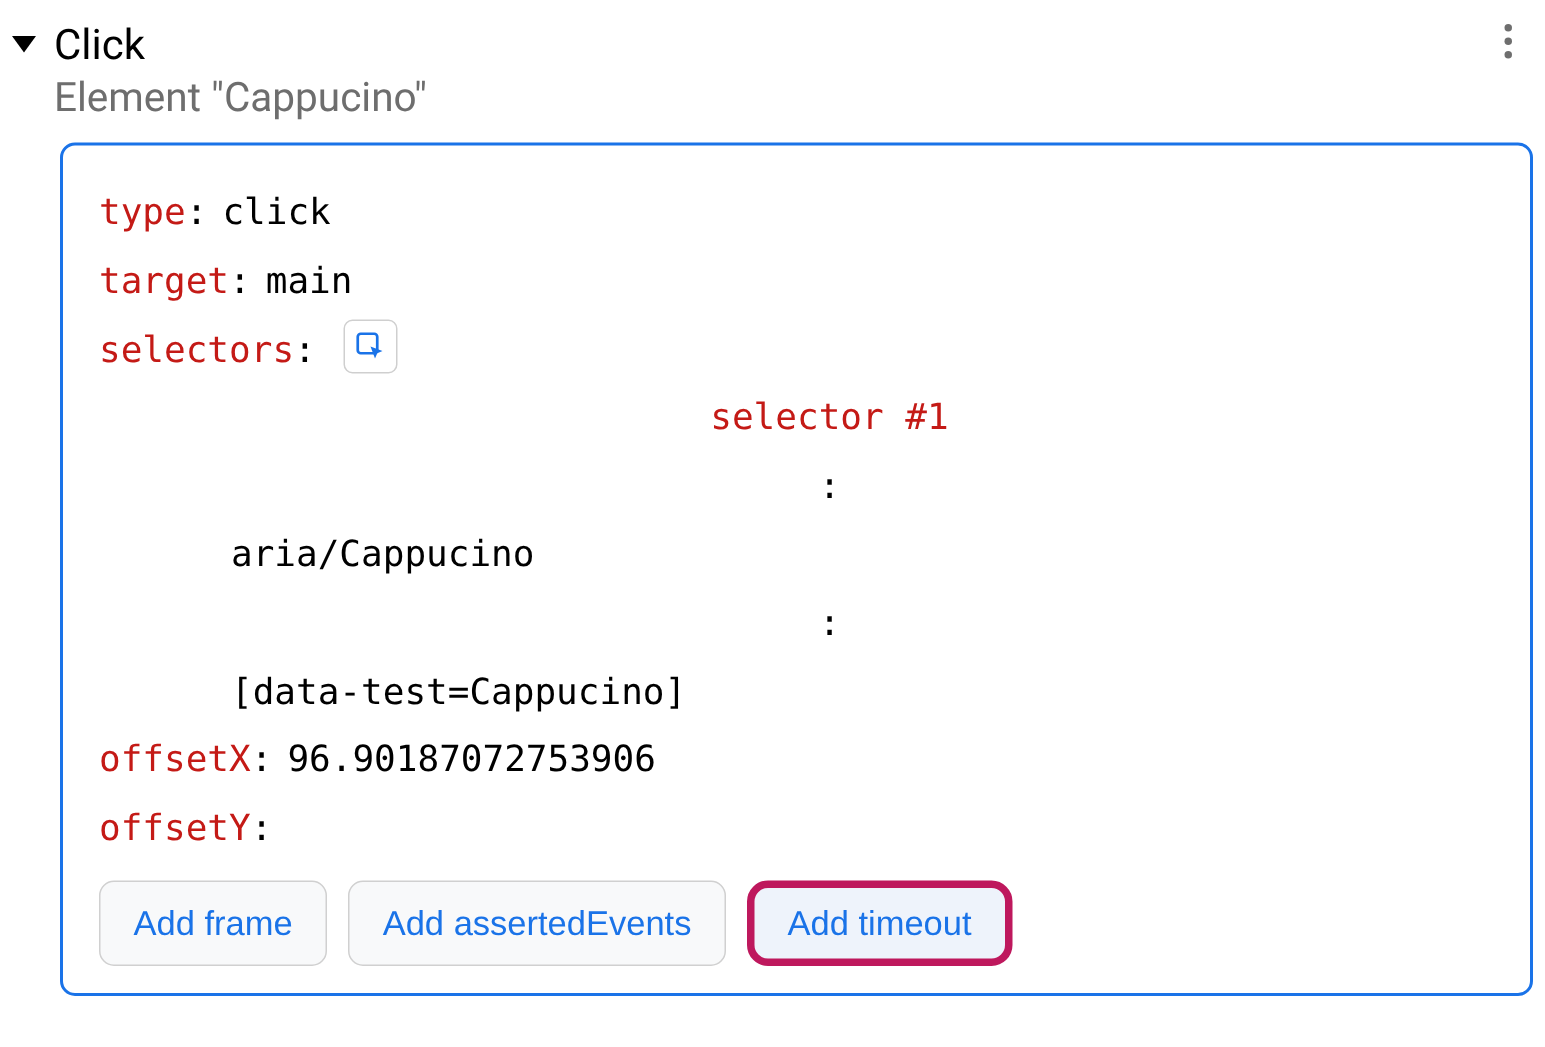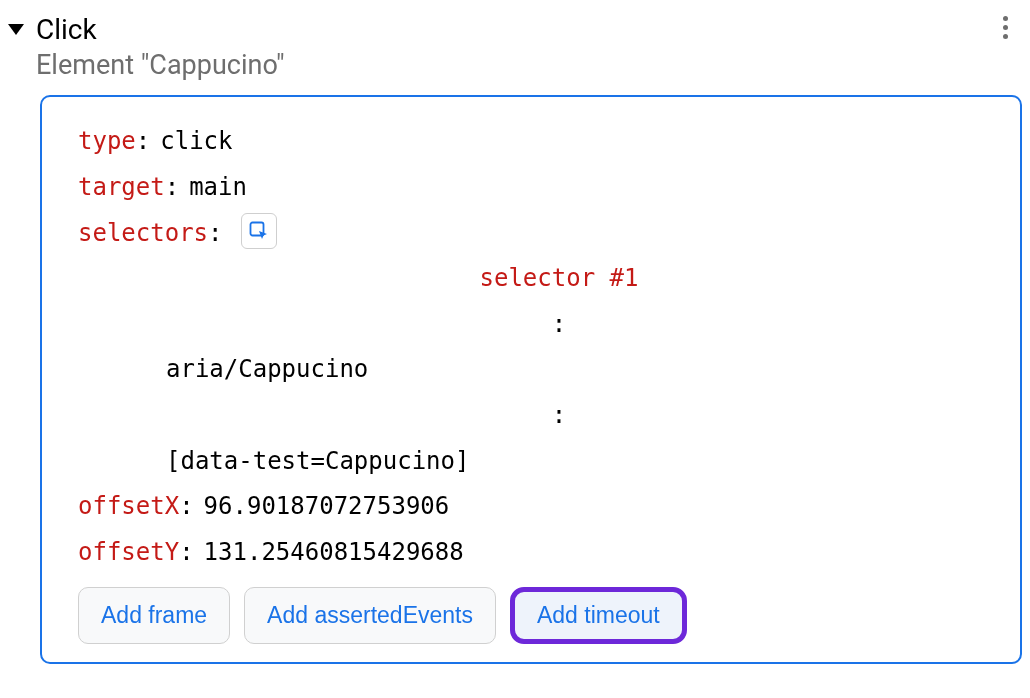--- a/index.html
+++ b/index.html
@@ -58,21 +58,21 @@
     }
     .more-menu .dot {
       width: 5px;
       height: 5px;
       background: #6e6e6e;
       border-radius: 50%;
     }
     .step-body {
       border: 2px solid #1a73e8;
       border-radius: 10px;
-      padding: 22px 24px 18px 36px;
+      padding: 22px 24px 18px 24px;
       margin-left: 32px;
       margin-top: 4px;
       font-family: "SF Mono", Menlo, Monaco, Consolas, monospace;
       font-size: 24px;
       line-height: 1.9;
     }
     .kv-row {
       display: flex;
       align-items: center;
       flex-wrap: wrap;
@@ -113,21 +113,21 @@
       font-size: 23px;
       font-weight: 500;
       color: #1a73e8;
       background: #f8f9fa;
       border: 1px solid #d0d0d0;
       border-radius: 10px;
       padding: 12px 22px;
       cursor: pointer;
     }
     .action-button.highlighted {
-      border: 5px solid #6d28d9;
+      border: 5px solid #be185d;
       border-radius: 14px;
       background: #eef3fb;
       padding: 10px 22px;
     }
   </style>
 </head>
 <body>
 
 <div class="step-container">
   <div class="step-header">
@@ -185,21 +185,20 @@
 
     <div class="kv-row">
       <span class="key">offsetX</span>
         <span class="colon">:</span>
       <span class="value">96.90187072753906</span>
     </div>
 
     <div class="kv-row">
       <span class="key">offsetY</span>
         <span class="colon">:</span>
-      <span class="value">131.25460815429688</span>
     </div>
 
     <div class="button-row">
       <button class="action-button">Add frame</button>
       <button class="action-button">Add assertedEvents</button>
       <button class="action-button highlighted">Add timeout</button>
     </div>
 
   </div>
 </div>

